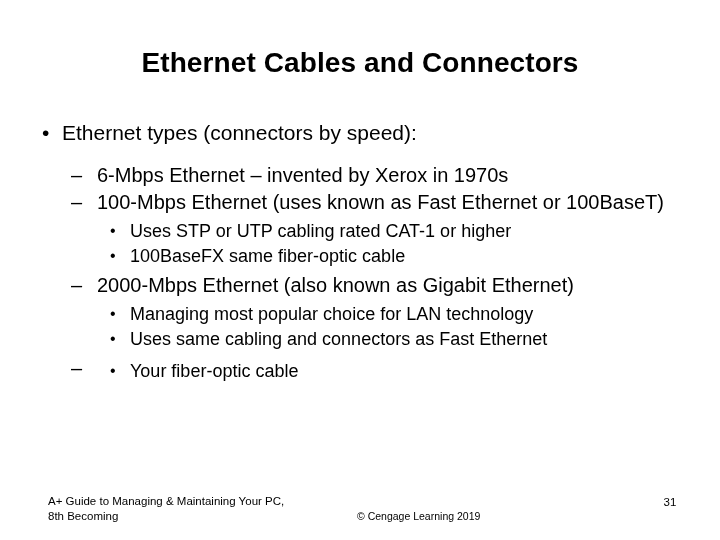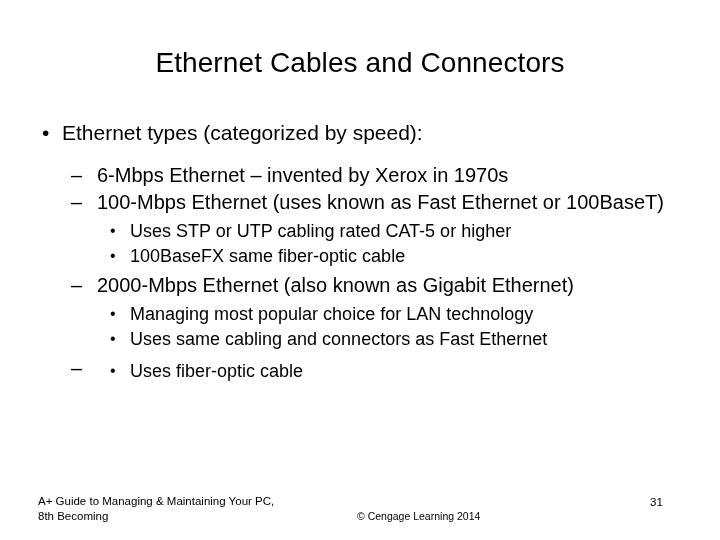--- a/index.html
+++ b/index.html
@@ -24,21 +24,21 @@
 
   
   .slide-title {
     position: absolute;
     left: 36px;
     top: 46px;
     width: 648px;
     text-align: center;
     font-size: 28px;
     line-height: 34px;
-    font-weight: normal;
+    font-weight: bold;
     letter-spacing: 0.1px;
     color: #000000;
     white-space: nowrap;
   }
 
   
   .body {
     position: absolute;
     left: 36px;
     top: 118px;
@@ -95,76 +95,76 @@
     font-size: 16px;
     line-height: 24px;
   }
 
   .gap-sm { height: 6px; }
   .gap-xs { height: 3px; }
 
   
   .footer-left {
     position: absolute;
-    left: 38px;
+    left: 48px;
     top: 494px;
     font-size: 11.5px;
     line-height: 15px;
     color: #000000;
   }
   .footer-center {
     position: absolute;
     left: 357px;
     top: 509px;
     font-size: 10.5px;
     line-height: 14px;
     color: #000000;
   }
   .footer-right {
     position: absolute;
     left: 650px;
     top: 495px;
     width: 40px;
-    text-align: left;
+    text-align: center;
     font-size: 11.5px;
     line-height: 15px;
     color: #000000;
   }
 </style>
 </head>
 <body>
 
 <div class="slide">
 
   <div class="slide-title">Ethernet Cables and Connectors</div>
 
   <div class="body">
 
     <div class="line lvl1">
       <span class="marker">•</span>
-      <span>Ethernet types (categorized by speed):</span>
+      <span>Ethernet types (connectors by speed):</span>
     </div>
 
     <div class="gap-sm"></div>
 
     <div class="line lvl2">
       <span class="marker">–</span>
       <span>6-Mbps Ethernet – invented by Xerox in 1970s</span>
     </div>
 
     <div class="line lvl2">
       <span class="marker">–</span>
       <span>100-Mbps Ethernet (uses known as Fast Ethernet or 100BaseT)</span>
     </div>
 
     <div class="gap-xs"></div>
 
     <div class="line lvl3">
       <span class="marker">•</span>
-      <span>Uses STP or UTP cabling rated CAT-5 or higher</span>
+      <span>Uses STP or UTP cabling rated CAT-1 or higher</span>
     </div>
 
     <div class="line lvl3">
       <span class="marker">•</span>
       <span>100BaseFX same fiber-optic cable</span>
     </div>
 
     <div class="gap-xs"></div>
 
     <div class="line lvl2">
@@ -187,27 +187,27 @@
     <div class="gap-xs"></div>
 
     <div class="line lvl2">
       <span class="marker">–</span>
     </div>
 
     <div class="gap-xs"></div>
 
     <div class="line lvl3">
       <span class="marker">•</span>
-      <span>Uses fiber-optic cable</span>
+      <span>Your fiber-optic cable</span>
     </div>
 
   </div>
 
   <div class="footer-left">
     <div>A+ Guide to Managing &amp; Maintaining Your PC,</div>
     <div>8th Becoming</div>
   </div>
 
-  <div class="footer-center">© Cengage Learning  2014</div>
+  <div class="footer-center">© Cengage Learning  2019</div>
 
   <div class="footer-right">31</div>
 
 </div>
 
 </body></html>

